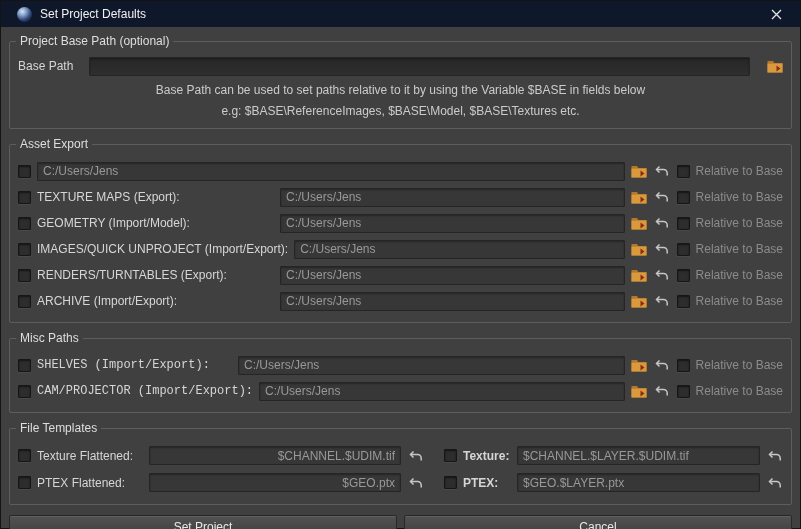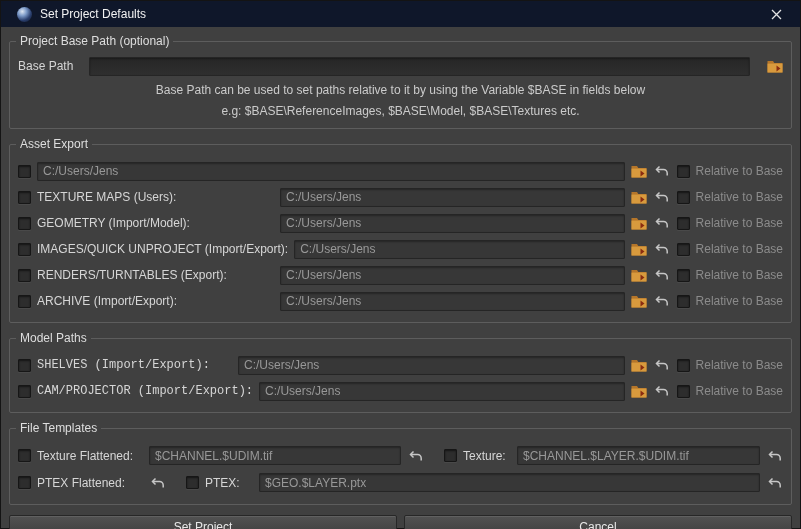--- a/index.html
+++ b/index.html
@@ -86,22 +86,22 @@
   .asset-label { flex: 0 0 237px; }
   .misc-label  { flex: 0 0 195px; font-family: Liberation Mono, monospace; }
   .grow { flex: 1 1 auto; min-width: 0; }
   
   .base-row { display: flex; align-items: center; gap: 16px; height: 22px; }
   .base-label { flex: 0 0 54px; }
   .help { text-align: center; line-height: 17px; color: #cbcbcb; margin-top: 5px; }
   
   .tpl-row { display: flex; align-items: center; gap: 6px; height: 27px; }
   .tpl-label-l { flex: 0 0 106px; }
-  .tpl-label-r { flex: 0 0 48px; }
-  .tpl-field-l { flex: 0 0 252px; }
+  .tpl-label-r { flex: 0 0 48px; font-weight: bold; }
+  .tpl-field-l { flex: 0 0 252px; text-align: right; }
   .tpl-gap { flex: 0 0 8px; }
   
   .footer {
     margin-top: auto;
     padding: 0 8px 10px;
     display: flex; gap: 7px;
   }
   .btn {
     flex: 1 1 0;
     height: 23px;
@@ -166,21 +166,21 @@
               <path d="M4.5 1.5 L1.5 4.5 L4.5 7.5" fill="none" stroke="#c6c6c6" stroke-width="1.5"></path>
               <path d="M2 4.5 H8.5 a3.7 3.7 0 0 1 3.7 3.7 V10.5" fill="none" stroke="#c6c6c6" stroke-width="1.5"></path>
             </svg>
           </span>
         <span class="checkbox"></span>
         <span class="rel-lbl">Relative to Base</span>
       </div>
 
       <div class="row">
         <span class="checkbox"></span>
-        <span class="lbl asset-label">TEXTURE MAPS (Users):</span>
+        <span class="lbl asset-label">TEXTURE MAPS (Export):</span>
         <input class="field grow" value="C:/Users/Jens" style="">
         <span class="icon-btn">
             <svg width="16" height="13" viewBox="0 0 16 13">
               <path d="M0.5 1 h5.5 l1.3 2 h8.2 v9.5 h-15 z" fill="#b5762a"></path>
               <path d="M0.5 3.6 h15 v8.9 h-15 z" fill="#d89a3d"></path>
               <path d="M9.5 5.5 l4 3 l-4 3 z" fill="#8a2c10"></path>
             </svg>
           </span>
         <span class="icon-btn">
             <svg width="14" height="12" viewBox="0 0 14 12">
@@ -271,21 +271,21 @@
               <path d="M4.5 1.5 L1.5 4.5 L4.5 7.5" fill="none" stroke="#c6c6c6" stroke-width="1.5"></path>
               <path d="M2 4.5 H8.5 a3.7 3.7 0 0 1 3.7 3.7 V10.5" fill="none" stroke="#c6c6c6" stroke-width="1.5"></path>
             </svg>
           </span>
         <span class="checkbox"></span>
         <span class="rel-lbl">Relative to Base</span>
       </div>
     </div>
 
     <div class="group">
-      <span class="group-title">Model Paths</span>
+      <span class="group-title">Misc Paths</span>
 
       <div class="row">
         <span class="checkbox"></span>
         <span class="lbl misc-label">SHELVES (Import/Export):</span>
         <input class="field grow" value="C:/Users/Jens" style="">
         <span class="icon-btn">
             <svg width="16" height="13" viewBox="0 0 16 13">
               <path d="M0.5 1 h5.5 l1.3 2 h8.2 v9.5 h-15 z" fill="#b5762a"></path>
               <path d="M0.5 3.6 h15 v8.9 h-15 z" fill="#d89a3d"></path>
               <path d="M9.5 5.5 l4 3 l-4 3 z" fill="#8a2c10"></path>
@@ -344,20 +344,21 @@
             <svg width="14" height="12" viewBox="0 0 14 12">
               <path d="M4.5 1.5 L1.5 4.5 L4.5 7.5" fill="none" stroke="#c6c6c6" stroke-width="1.5"></path>
               <path d="M2 4.5 H8.5 a3.7 3.7 0 0 1 3.7 3.7 V10.5" fill="none" stroke="#c6c6c6" stroke-width="1.5"></path>
             </svg>
           </span>
       </div>
 
       <div class="tpl-row">
         <span class="checkbox"></span>
         <span class="lbl tpl-label-l">PTEX Flattened:</span>
+        <input class="field tpl-field-l" value="$GEO.ptx" style="">
         <span class="icon-btn">
             <svg width="14" height="12" viewBox="0 0 14 12">
               <path d="M4.5 1.5 L1.5 4.5 L4.5 7.5" fill="none" stroke="#c6c6c6" stroke-width="1.5"></path>
               <path d="M2 4.5 H8.5 a3.7 3.7 0 0 1 3.7 3.7 V10.5" fill="none" stroke="#c6c6c6" stroke-width="1.5"></path>
             </svg>
           </span>
         <span class="tpl-gap"></span>
         <span class="checkbox"></span>
         <span class="lbl tpl-label-r">PTEX:</span>
         <input class="field grow" value="$GEO.$LAYER.ptx" style="">

